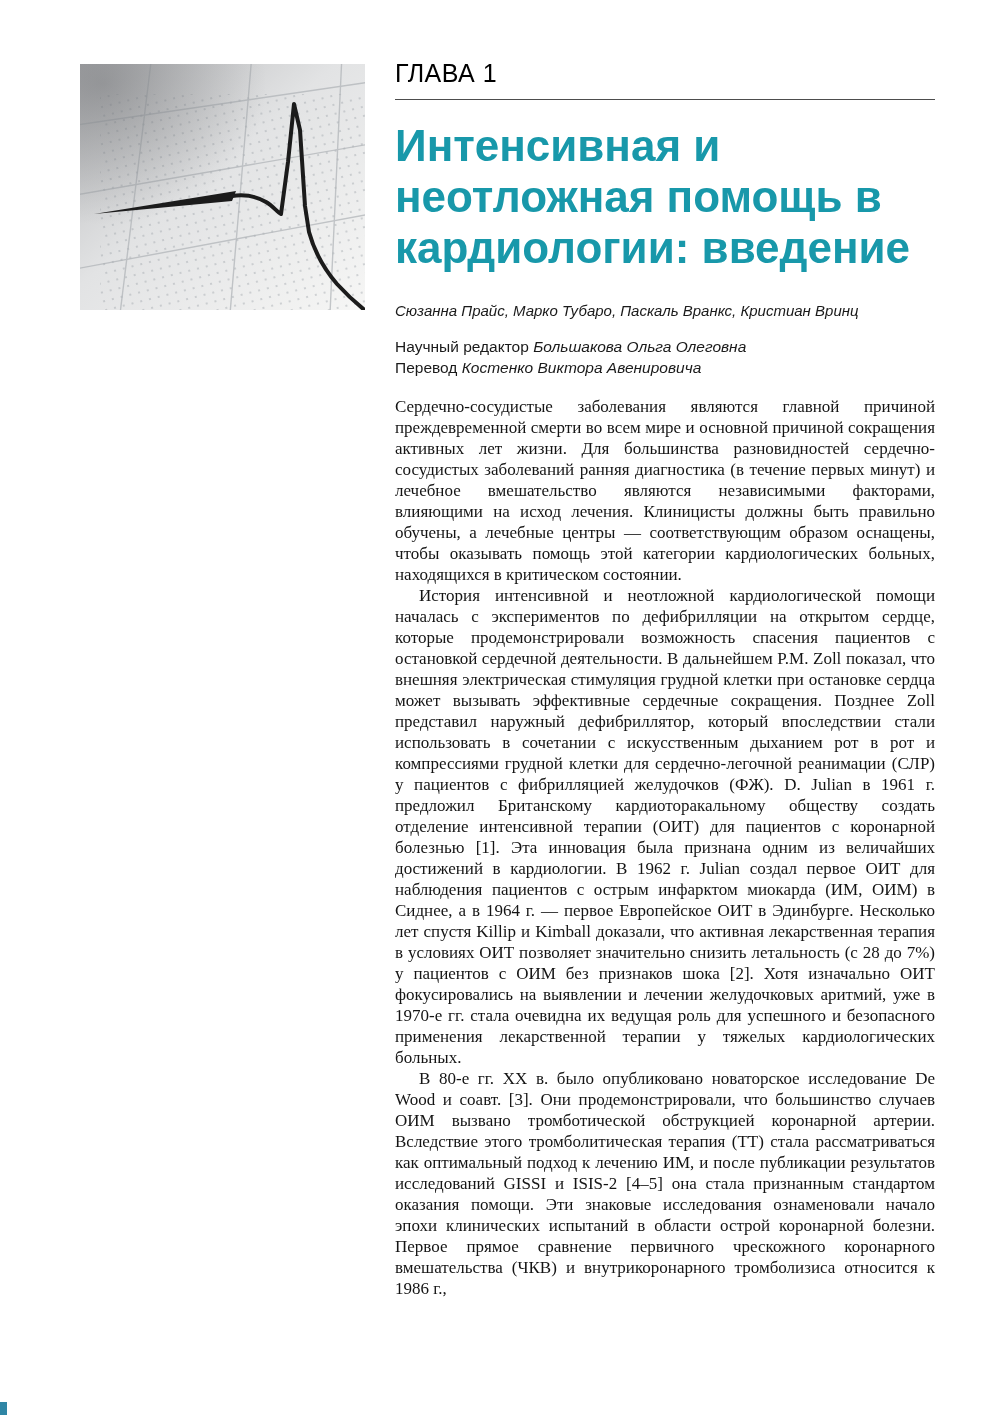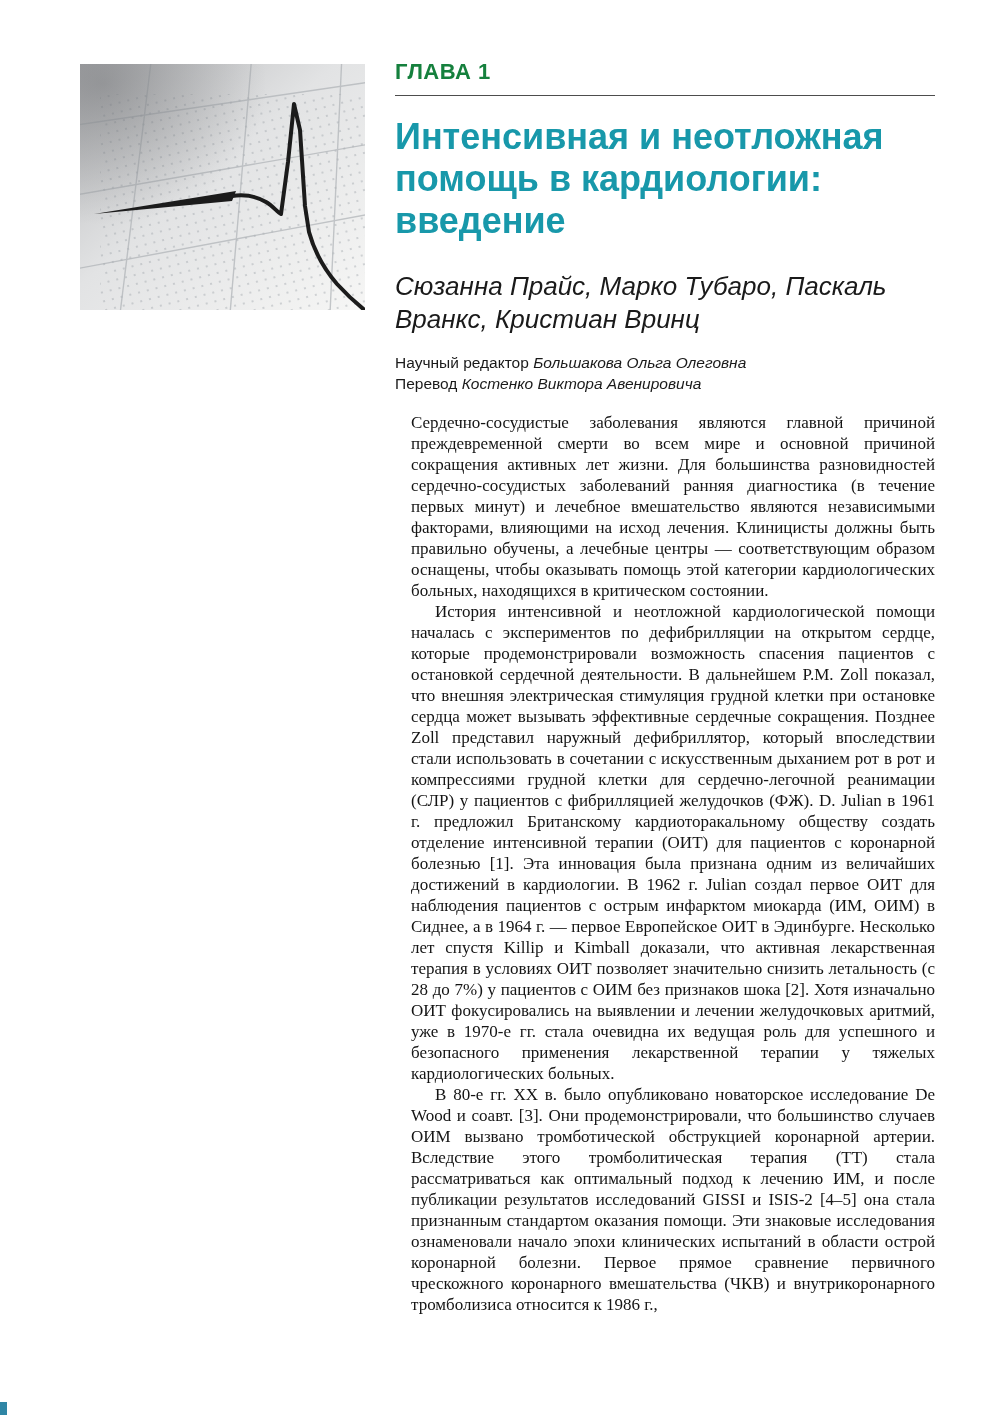--- a/index.html
+++ b/index.html
@@ -24,67 +24,66 @@
   }
   .ecg-figure svg { display: block; }
 
   
   .content-col {
     position: absolute;
     left: 395px; top: 60px;
     width: 540px;
   }
   .chapter-label {
-    font-weight: 700;
-    font-size: 22px;
+    font-weight: 400;
+    font-size: 25px;
     line-height: 1.1;
     letter-spacing: 0.5px;
-    color: #15803d;
+    color: #000000;
     font-family: "Liberation Sans", sans-serif;
   }
   .chapter-rule {
     margin: 11px 0 0 0;
     border: 0;
     border-top: 1.5px solid #4d4d4d;
     width: 100%;
   }
   .title {
     margin: 20px 0 0 0;
     font-weight: 700;
-    font-size: 36px;
+    font-size: 44px;
     line-height: 1.17;
     color: #1898aa;
     font-family: "Liberation Sans", sans-serif;
   }
   .authors {
     margin-top: 27px;
     max-width: 500px;
     font-style: italic;
-    font-size: 26px;
+    font-size: 15px;
     line-height: 1.28;
     color: #1a1a1a;
     font-family: "Liberation Sans", sans-serif;
   }
   .credits { margin-top: 16px; }
   .credit {
     font-size: 15.5px;
     line-height: 1.38;
     color: #1a1a1a;
     font-family: "Liberation Sans", sans-serif;
   }
   .credit .name { font-style: italic; }
 
   .body-text {
     margin-top: 17px;
     font-family: "Liberation Serif", serif;
     font-size: 17px;
     line-height: 21px;
     color: #141414;
     text-align: justify;
-    margin-left: 16px;
   }
   .body-text p { margin: 0; }
   .body-text p.indent { text-indent: 24px; }
 
   
   .bleed-mark {
     position: absolute;
     left: 0; top: 1402px;
     width: 7px; height: 13px;
   }

